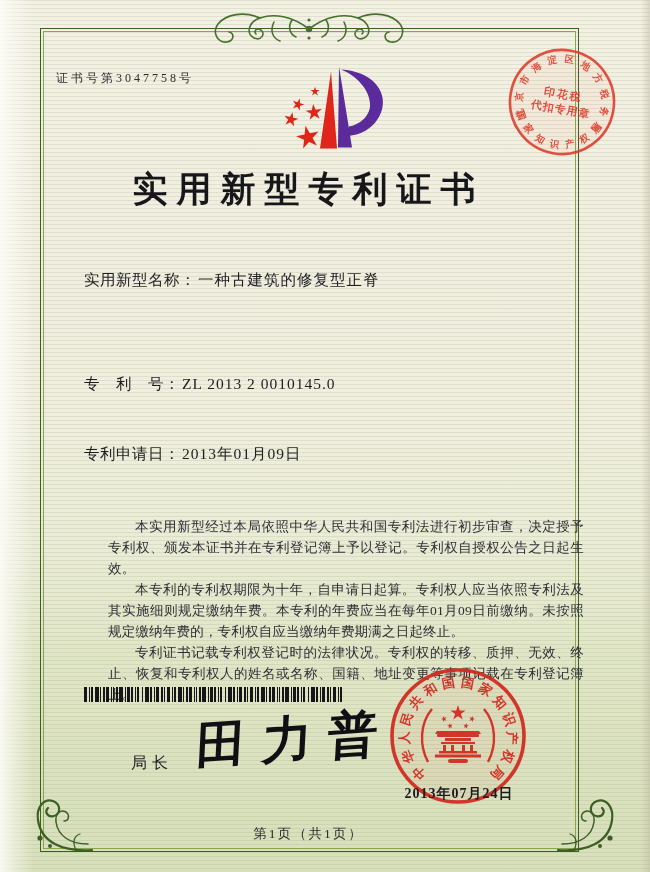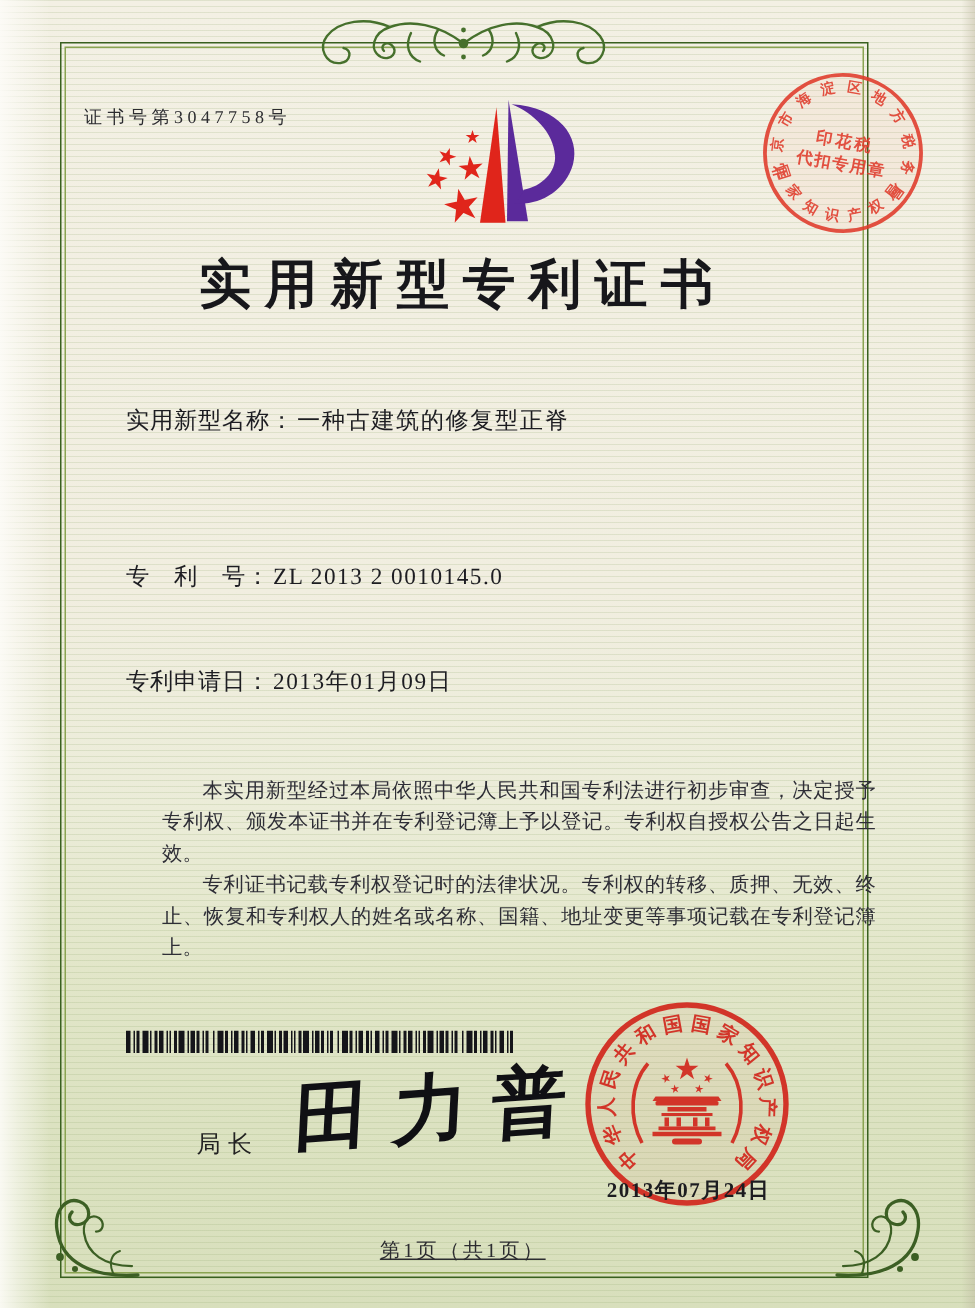--- a/index.html
+++ b/index.html
@@ -25,21 +25,21 @@
   .paras p{margin:0;text-indent:2em;}
   .barcode{position:absolute;left:84px;top:687px;width:258px;height:15px;}
   .director{position:absolute;left:131px;top:753px;font-size:16px;letter-spacing:5px;color:#222;}
   .sig{position:absolute;left:196px;top:706px;font-size:50px;font-weight:700;letter-spacing:16px;
        color:#101014;transform:rotate(-4deg) skewX(-7deg);white-space:nowrap;}
   .seal{position:absolute;left:384px;top:662px;width:148px;height:148px;opacity:.93;}
   .seal-date{position:absolute;left:386px;top:785px;width:146px;text-align:center;
              font-size:14px;font-weight:700;letter-spacing:1px;color:#1c1c20;}
   .tax-stamp{position:absolute;left:500px;top:40px;width:124px;height:124px;opacity:.88;}
   .footer{position:absolute;left:40px;top:825px;width:537px;text-align:center;
-          font-size:13.5px;letter-spacing:2px;color:#2c2c30;text-decoration:underline;}
+          font-size:13.5px;letter-spacing:2px;color:#2c2c30;}
   .flourish-top{position:absolute;left:204px;top:8px;width:210px;height:42px;}
   .corner{position:absolute;width:66px;height:62px;}
   .corner-left{left:28px;bottom:16px;}
   .corner-right{right:28px;bottom:16px;transform:scaleX(-1);}
   svg{display:block;width:100%;height:100%;}
 </style>
 </head>
 <body>
 
 <div class="page">
@@ -149,20 +149,21 @@
   </div>
   <div class="field" style="top:354px">
     <span>专　利　号：</span><span class="fval">ZL 2013 2 0010145.0</span>
   </div>
   <div class="field" style="top:424px">
     <span>专利申请日：</span><span class="fval">2013年01月09日</span>
   </div>
 
   <div class="paras">
     <p>本实用新型经过本局依照中华人民共和国专利法进行初步审查，决定授予专利权、颁发本证书并在专利登记簿上予以登记。专利权自授权公告之日起生效。</p>
+    <p>本专利的专利权期限为十年，自申请日起算。专利权人应当依照专利法及其实施细则规定缴纳年费。本专利的年费应当在每年01月09日前缴纳。未按照规定缴纳年费的，专利权自应当缴纳年费期满之日起终止。</p>
     <p>专利证书记载专利权登记时的法律状况。专利权的转移、质押、无效、终止、恢复和专利权人的姓名或名称、国籍、地址变更等事项记载在专利登记簿上。</p>
   </div>
 
   <div class="barcode">
     <svg viewBox="0 0 258 15" preserveAspectRatio="none">
       <line x1="0" y1="7.5" x2="258" y2="7.5" stroke="#15151a" stroke-width="15" stroke-dasharray="3 2 1 1 2 2 4 1 1 2 2 1 3 2 1 1 1 2 2 1 4 2 1 1 3 1 2 2 1 1 2 3 1 2 4 1 2 2 1 1 3 2 2 1 1 2"></line>
     </svg>
   </div>
 
   <div class="director">局长</div>

